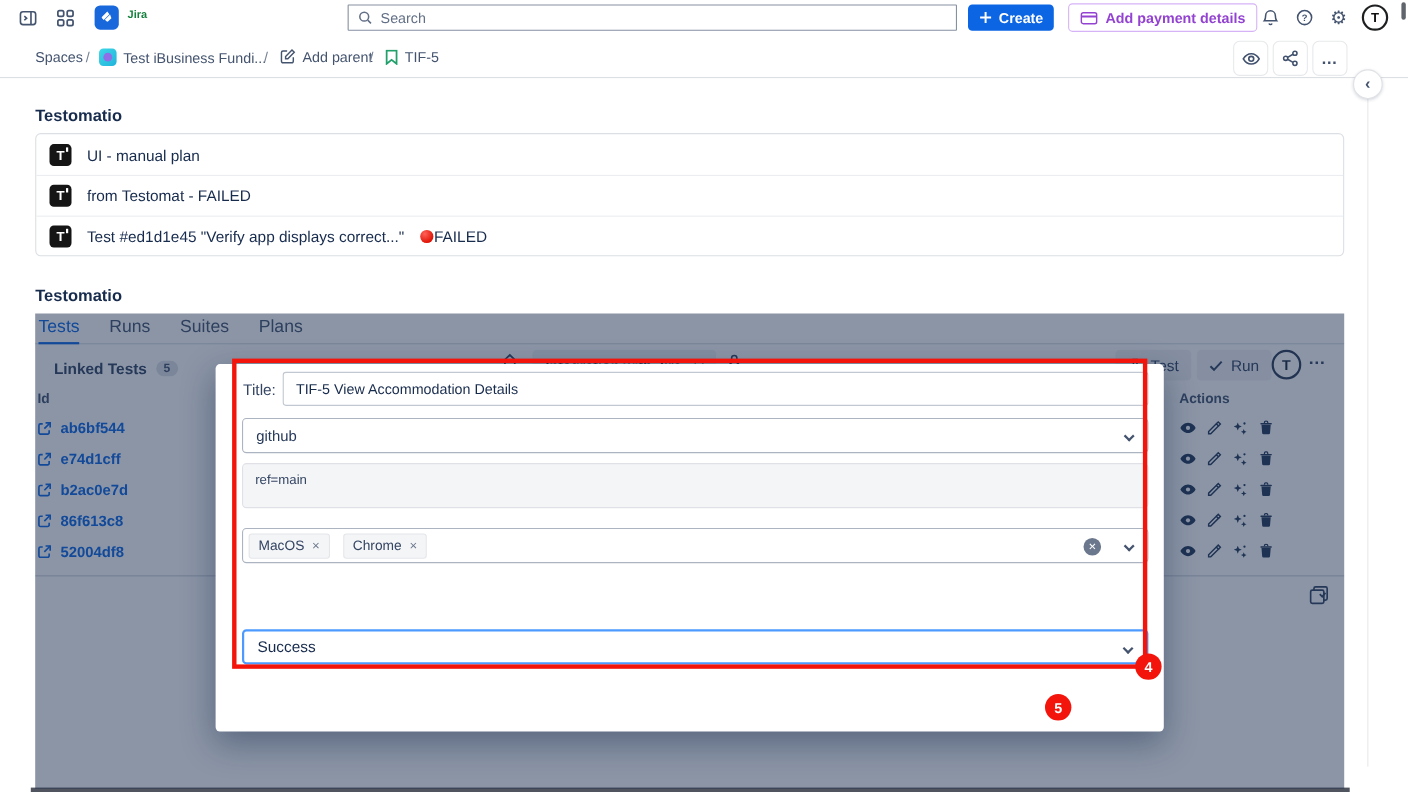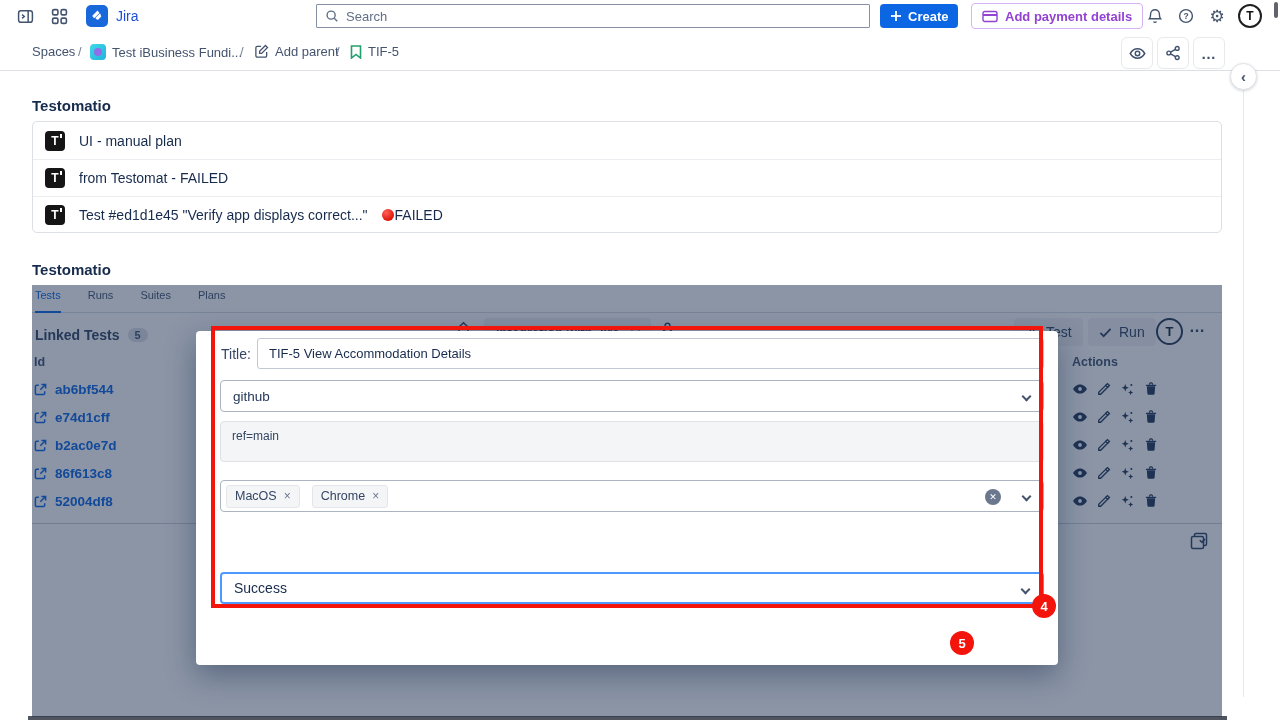--- a/index.html
+++ b/index.html
@@ -6,21 +6,21 @@
   html,body { background:#fff; }
   body { font-family:"Liberation Sans", sans-serif; color:#172B4D; }
   #screen { position:relative; width:1280px; height:720px; overflow:hidden; background:#fff; }
   .abs { position:absolute; }
   svg { display:block; }
 
   
   #top-header { position:absolute; top:0; left:0; width:1280px; height:32px; background:#fff; }
   .hicon { color:#44546F; }
   #jira-logo { position:absolute; left:86px; top:5px; width:22px; height:22px; border-radius:5px; background:#1868DB; display:flex; align-items:center; justify-content:center; }
-  #app-name { position:absolute; left:116px; top:8px; font-size:14px; font-weight:400; color:#1d4ed8; }
+  #app-name { position:absolute; left:116px; top:8px; font-size:10px; font-weight:700; color:#15803d; }
   #search-box { position:absolute; left:316px; top:4px; width:554px; height:24px; border:1px solid #8590A2; border-radius:1px; display:flex; align-items:center; padding:0 8px; gap:7px; background:#fff; }
   #search-box .ph { font-size:13px; color:#626F86; }
   #create-btn { position:absolute; left:880px; top:4px; height:24px; padding:0 10px; background:#0C66E4; border-radius:4px; display:flex; align-items:center; gap:6px; color:#fff; font-size:13px; font-weight:600; }
   #payment-btn { position:absolute; left:971px; top:3px; height:26px; padding:0 10px; background:#fff; border:1px solid #D5B3F6; border-radius:4px; display:flex; align-items:center; gap:7px; color:#9342D1; font-size:13px; font-weight:600; }
   .tray-btn { position:absolute; top:7px; width:18px; height:18px; display:flex; align-items:center; justify-content:center; }
   #avatar { position:absolute; right:18px; top:4px; width:24px; height:24px; border-radius:50%; border:2px solid #1E1F21; background:#fff; display:flex; align-items:center; justify-content:center; font-weight:700; font-size:12px; color:#111; }
   #scroll-thumb { position:absolute; right:2px; top:2px; width:4px; height:16px; border-radius:2px; background:#60646c; }
 
   
   #crumb-row { position:absolute; top:32px; left:0; width:1280px; height:39px; background:#fff; border-bottom:1px solid #DCDFE4; }
@@ -42,23 +42,23 @@
   .attach-row:first-child { border-top:none; }
   .t-badge { width:20px; height:20px; border-radius:4px; background:#151515; color:#fff; font-size:12px; font-weight:700; display:flex; align-items:center; justify-content:center; position:relative; flex:0 0 auto; }
   .t-badge::after { content:""; position:absolute; right:3px; top:3px; width:2px; height:4px; background:#fff; }
   .status-wrap { display:flex; align-items:center; gap:1px; }
   .red-dot { width:12px; height:12px; border-radius:50%; background:radial-gradient(circle at 35% 30%, #ff6257, #e01507 70%); display:inline-block; }
 
   
   #widget-title { position:absolute; left:32px; top:261px; font-size:15px; font-weight:700; color:#172B4D; }
   #widget { position:absolute; left:32px; top:285px; width:1190px; height:432px; background:#fff; }
   #tabbar { position:absolute; left:0; top:0; width:100%; height:28px; border-bottom:1px solid #D8DCE1; display:flex; gap:27px; padding-left:3px; }
-  .tab { font-size:11px; color:#44546F; padding-top:4px; height:28px; }
+  .tab { font-size:16px; color:#44546F; padding-top:4px; height:28px; }
   .tab.active { color:#0C66E4; border-bottom:2.5px solid #0C66E4; }
-  #linked-tests { position:absolute; left:3px; top:42px; font-size:14px; font-weight:600; color:#344563; display:flex; align-items:center; gap:8px; }
+  #linked-tests { position:absolute; left:17px; top:42px; font-size:14px; font-weight:600; color:#344563; display:flex; align-items:center; gap:8px; }
   #lt-badge { background:#DFE1E6; border-radius:9px; padding:1px 7px; font-size:11px; font-weight:600; color:#44546F; }
   #home-ico { position:absolute; left:423px; top:35px; color:#344563; }
   #integration-dd { position:absolute; left:452px; top:33px; height:29px; background:#EFF1F4; border-radius:4px; display:flex; align-items:center; gap:10px; padding:0 12px; font-size:13px; font-weight:600; color:#344563; }
   #person-ico { position:absolute; left:628px; top:36px; color:#344563; }
   .tool-btn { position:absolute; top:33px; height:28px; background:#F2F3F5; border-radius:4px; display:flex; align-items:center; gap:7px; padding:0 11px; font-size:14px; font-weight:500; color:#344563; }
   #tlogo-circle { position:absolute; left:1124px; top:33px; width:27px; height:27px; border-radius:50%; border:2.2px solid #2B3A55; display:flex; align-items:center; justify-content:center; font-weight:800; font-size:13px; color:#1b2940; background:transparent; }
   #dots-widget { position:absolute; left:1157px; top:33px; font-size:16px; font-weight:700; color:#344563; letter-spacing:1px; }
   .col-header { font-size:12.5px; font-weight:700; color:#44546F; }
   #id-header { position:absolute; left:2px; top:70px; }
   #actions-header { position:absolute; left:1040px; top:70px; }

